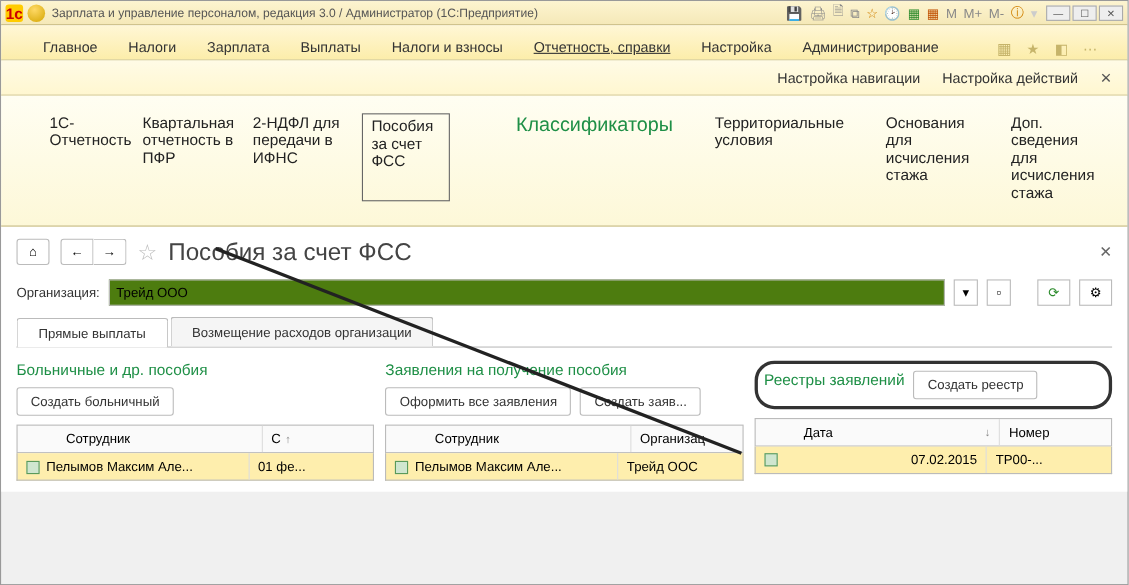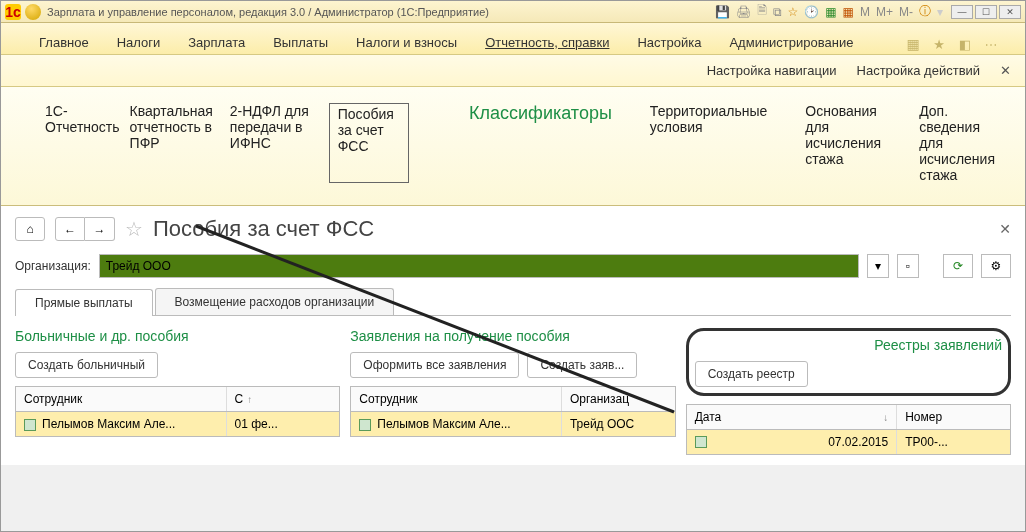--- a/index.html
+++ b/index.html
@@ -154,21 +154,21 @@
   .col { flex:1; display:flex; flex-direction:column; gap:8px; }
   .col h3 { margin:0; font-weight:normal; font-size:14px; color:#1e8f46; }
   .btn-row { display:flex; gap:8px; }
   .btn {
     border:1px solid #bbb; background:#fff; padding:5px 12px;
     border-radius:3px; cursor:pointer; color:#333;
   }
   .table-head, .table-row {
     display:flex; border:1px solid #bbb;
   }
-  .table-head { background:#fafafa; }
+  .table-head { background:#fafafa;padding-left:36px; }
   .th, .td { padding:5px 8px; border-right:1px solid #ddd; }
   .th:last-child, .td:last-child { border-right:none; }
   .col1 .th:first-child, .col1 .td:first-child { flex:2; }
   .col1 .th:last-child, .col1 .td:last-child { flex:1; }
   .col2 .th:first-child, .col2 .td:first-child { flex:2; }
   .col2 .th:last-child, .col2 .td:last-child { flex:1; }
   .col3 .th:first-child, .col3 .td:first-child { flex:2; display:flex; align-items:center; justify-content:space-between; }
   .col3 .th:last-child, .col3 .td:last-child { flex:1; }
   .table-row { background:#feeead; border-top:none; }
   .doc-ico { display:inline-block; width:12px; height:12px; background:#cfe6cf; border:1px solid #5a9a5a; margin-right:6px; vertical-align:middle; }
@@ -313,21 +313,21 @@
           <div class="th"><span>Организац</span></div>
         </div>
         <div class="table-row">
           <div class="td"><span class="doc-ico"></span><span>Пелымов Максим Але...</span></div>
           <div class="td">Трейд ООС</div>
         </div>
       </div>
     </div>
 
     <div class="col col3">
-      <div class="rounded-box" style="display:flex; flex-direction:column; gap:8px;text-align:right;">
+      <div class="rounded-box" style="display:flex; flex-direction:row; gap:8px;">
         <h3>Реестры заявлений</h3>
         <div class="btn-row">
           <div class="btn">Создать реестр</div>
         </div>
       </div>
       <div>
         <div class="table-head">
           <div class="th">
               <span>Дата</span>
               <span class="sort-arrow">↓</span>

